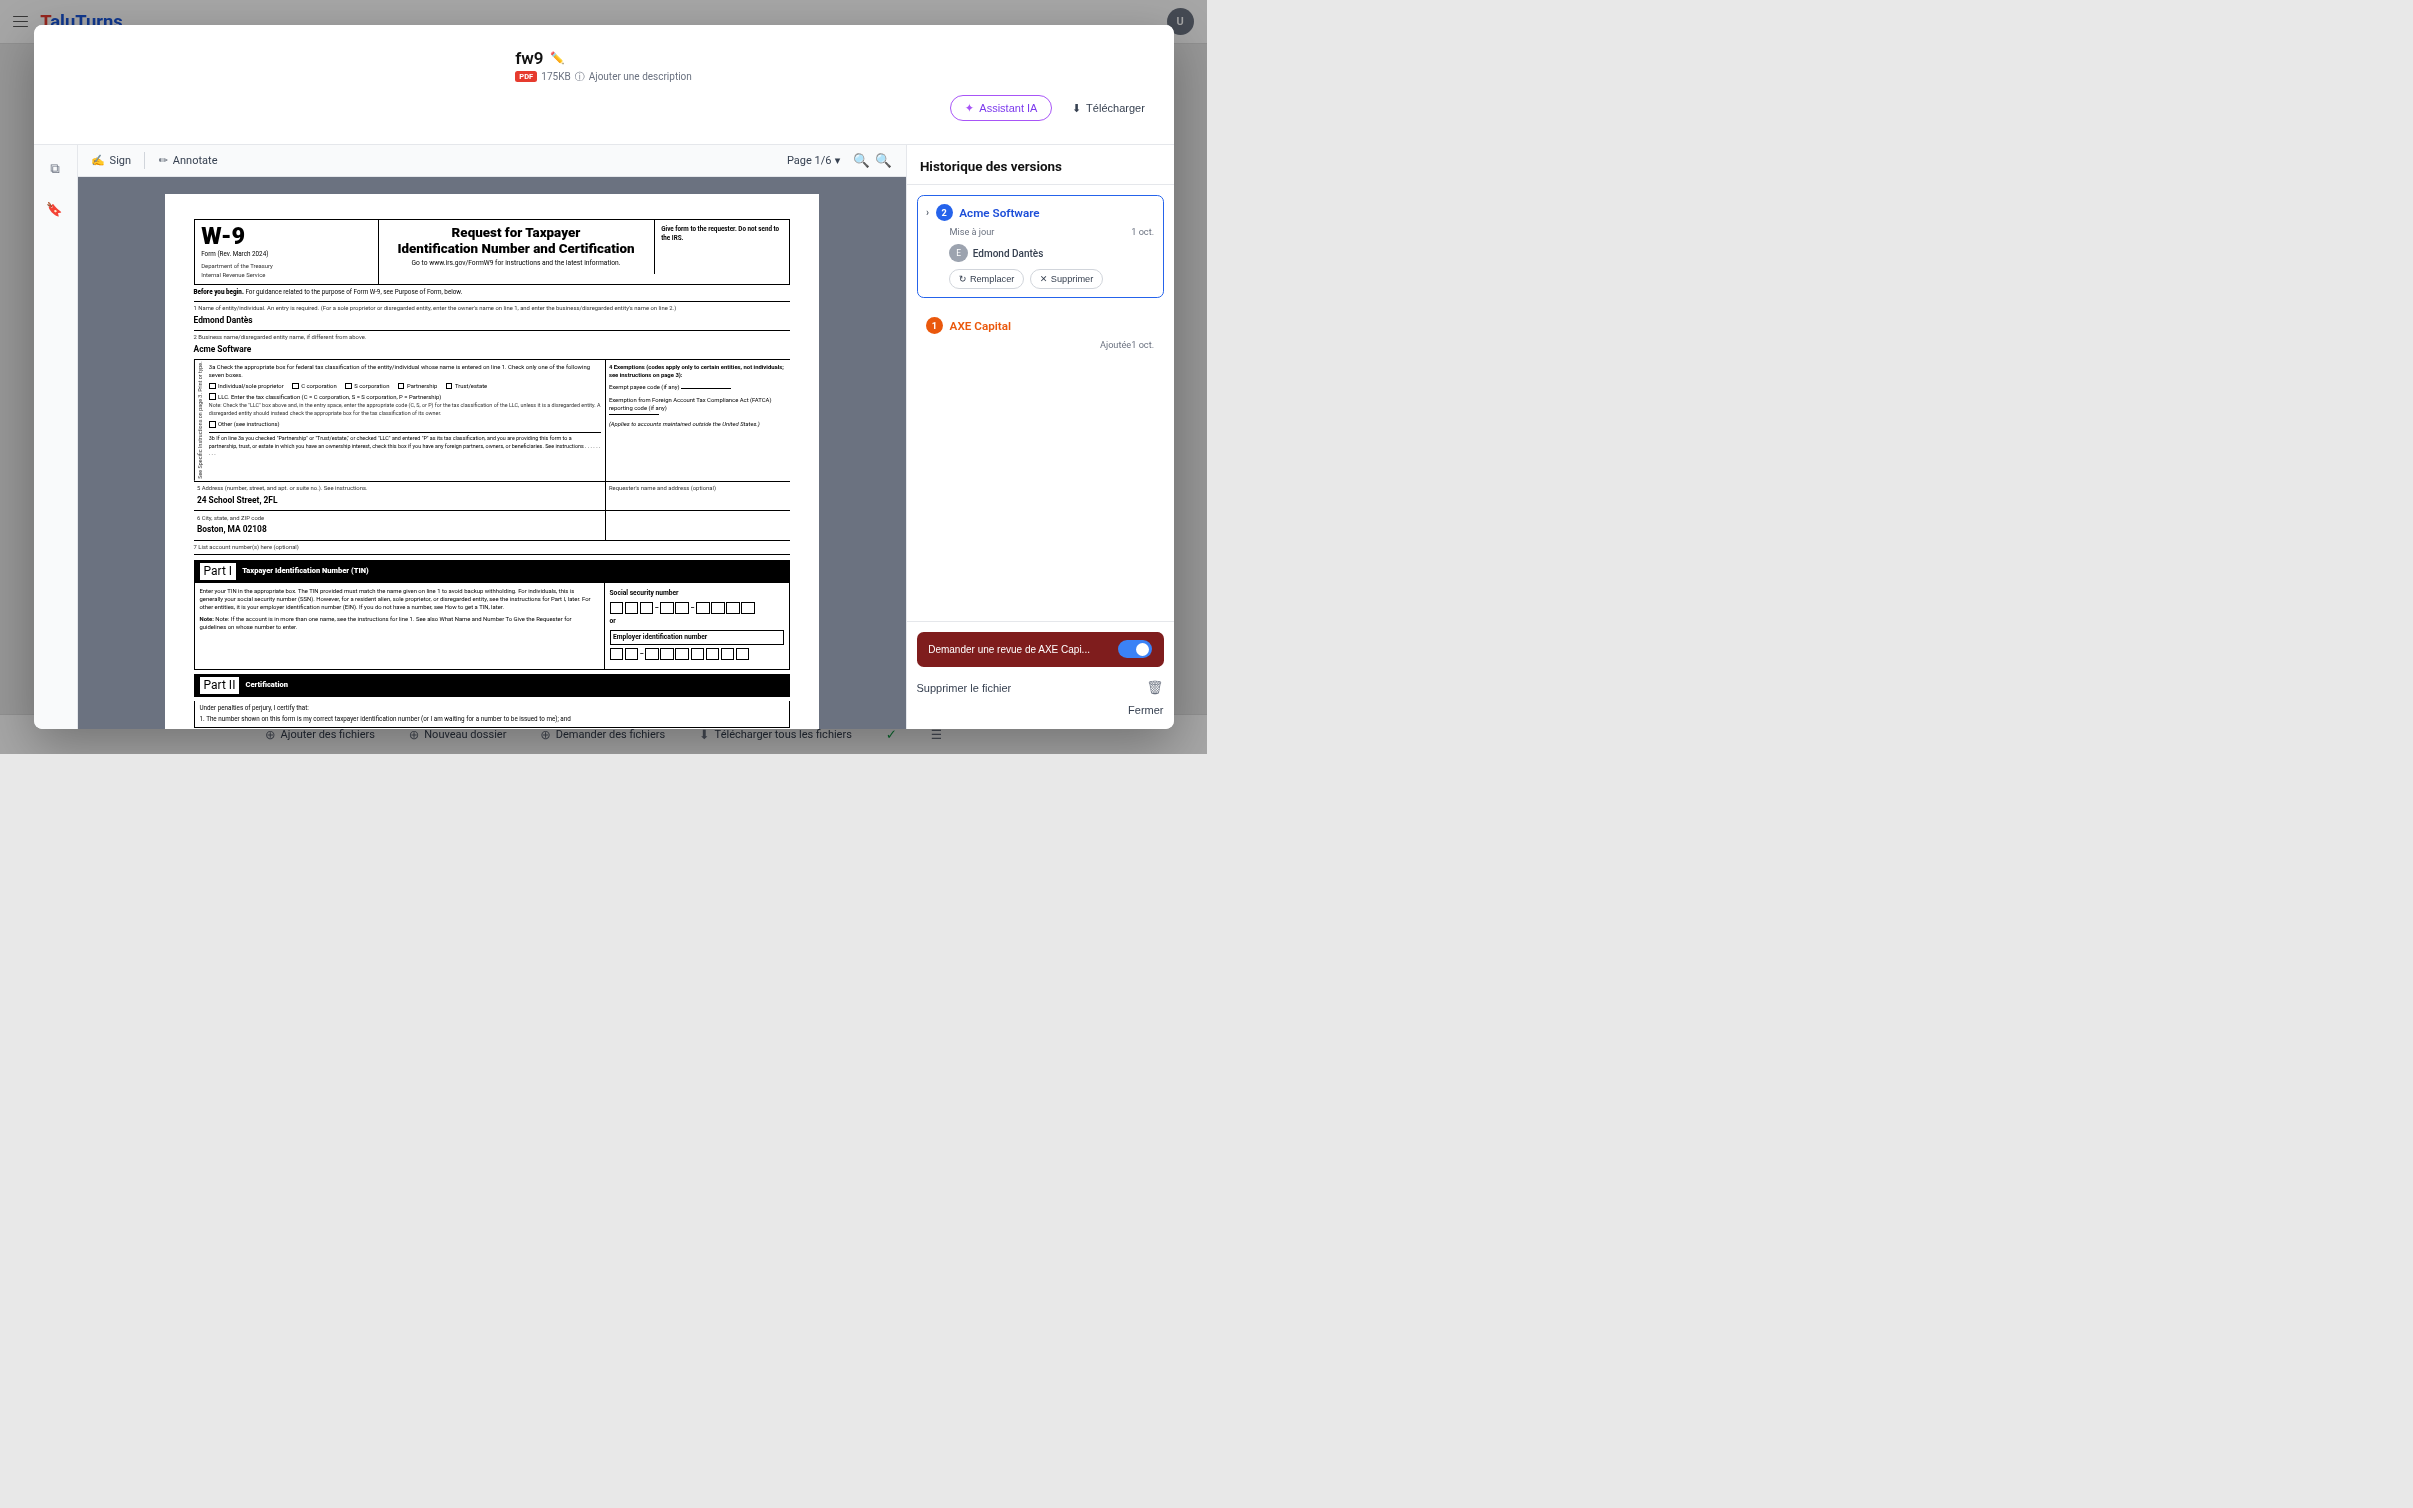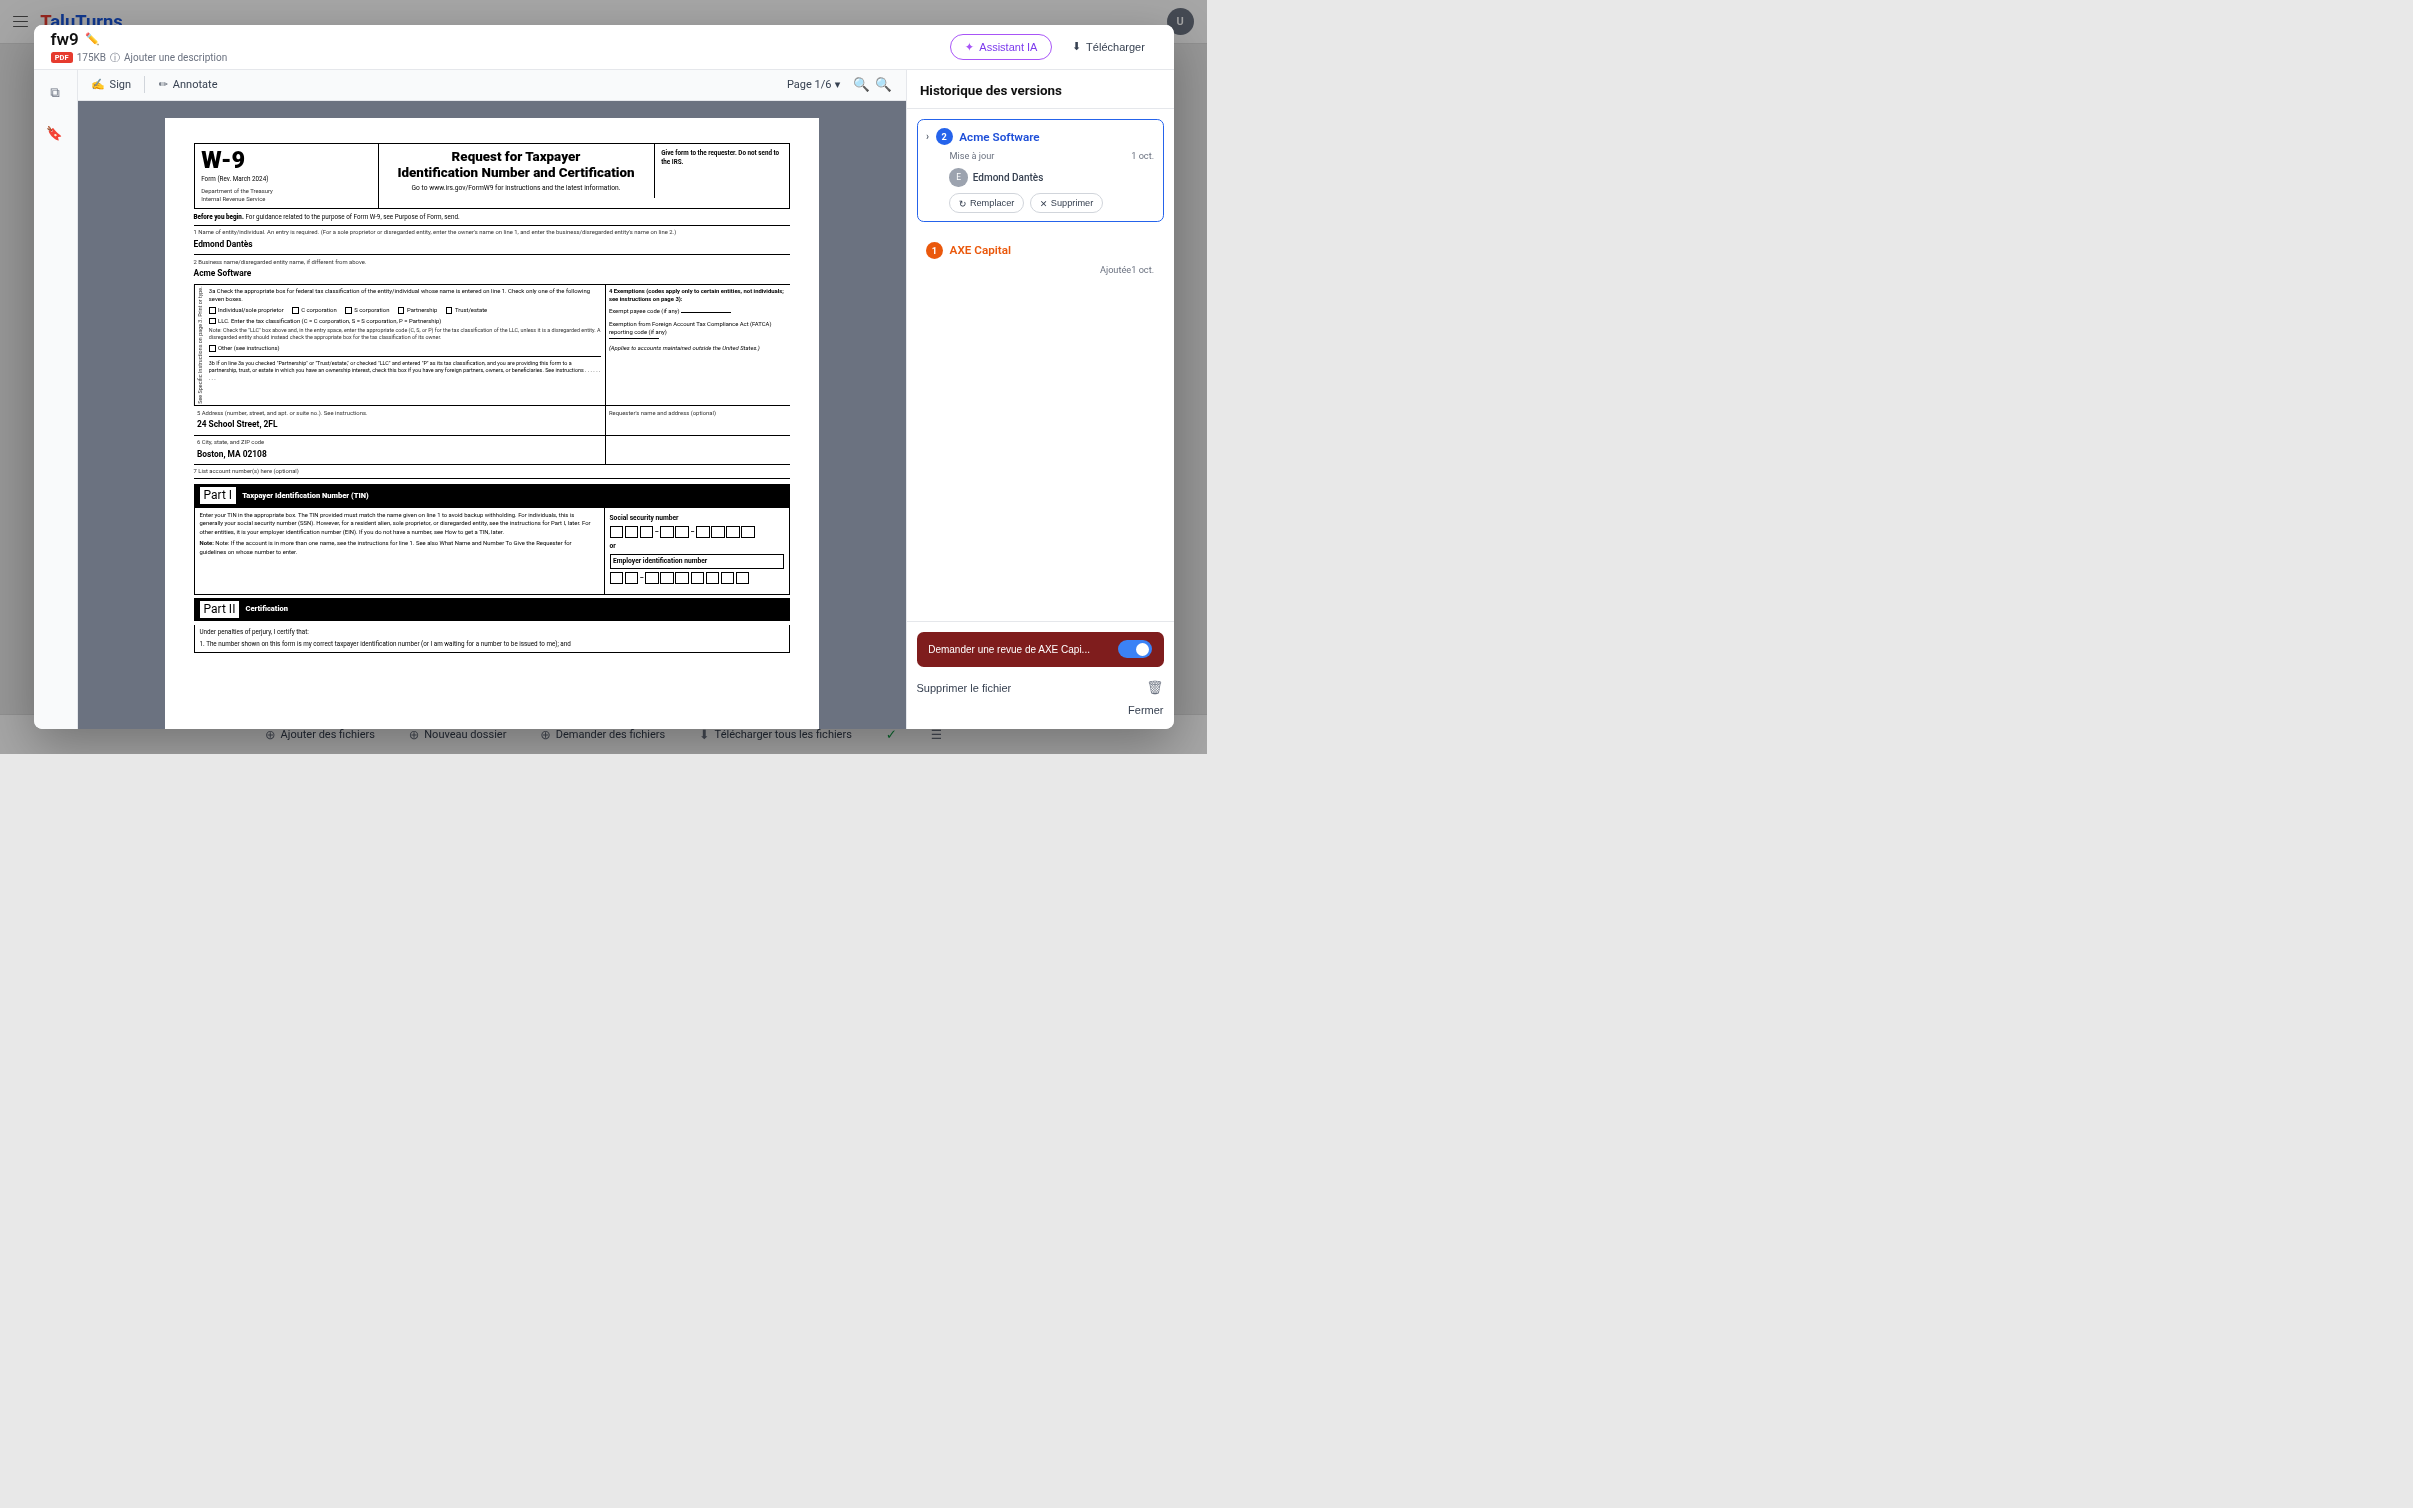--- a/index.html
+++ b/index.html
@@ -88,25 +88,26 @@
       display: flex;
       flex-direction: column;
       overflow: hidden;
       box-shadow: 0 17px 50px rgba(0,0,0,0.3);
     }
 
     
     .modal-header {
       background: #fff;
       border-bottom: 0.8px solid #e5e7eb;
-      padding: 4px 17px;
+      padding: 23px 17px;
       display: flex;
       align-items: center;
       gap: 11.7px;
       flex-shrink: 0;
+      flex-direction: column;
     }
     .file-name-area {
       display: flex;
       align-items: center;
       gap: 6.7px;
     }
     .file-name {
       font-size: 17px;
       font-weight: 600;
       color: #111;
@@ -789,21 +790,21 @@
               </div>
               <div class="form-w9-center">
                 <div class="form-w9-title">Request for Taxpayer<br>Identification Number and Certification</div>
                 <div class="form-w9-sub2">Go to www.irs.gov/FormW9 for instructions and the latest information.</div>
               </div>
               <div class="form-w9-right">Give form to the requester. Do not send to the IRS.</div>
             </div>
 
             <div class="before-begin">
               <strong>Before you begin.</strong>
-              <span> For guidance related to the purpose of Form W-9, see Purpose of Form, send.</span>
+              <span> For guidance related to the purpose of Form W-9, see Purpose of Form, below.</span>
             </div>
 
             <div class="form-field-row">
               <div class="field-label">1  Name of entity/individual. An entry is required. (For a sole proprietor or disregarded entity, enter the owner's name on line 1, and enter the business/disregarded entity's name on line 2.)</div>
               <div class="field-value">Edmond Dantès</div>
             </div>
 
             <div class="form-field-row">
               <div class="field-label">2  Business name/disregarded entity name, if different from above.</div>
               <div class="field-value">Acme Software</div>

